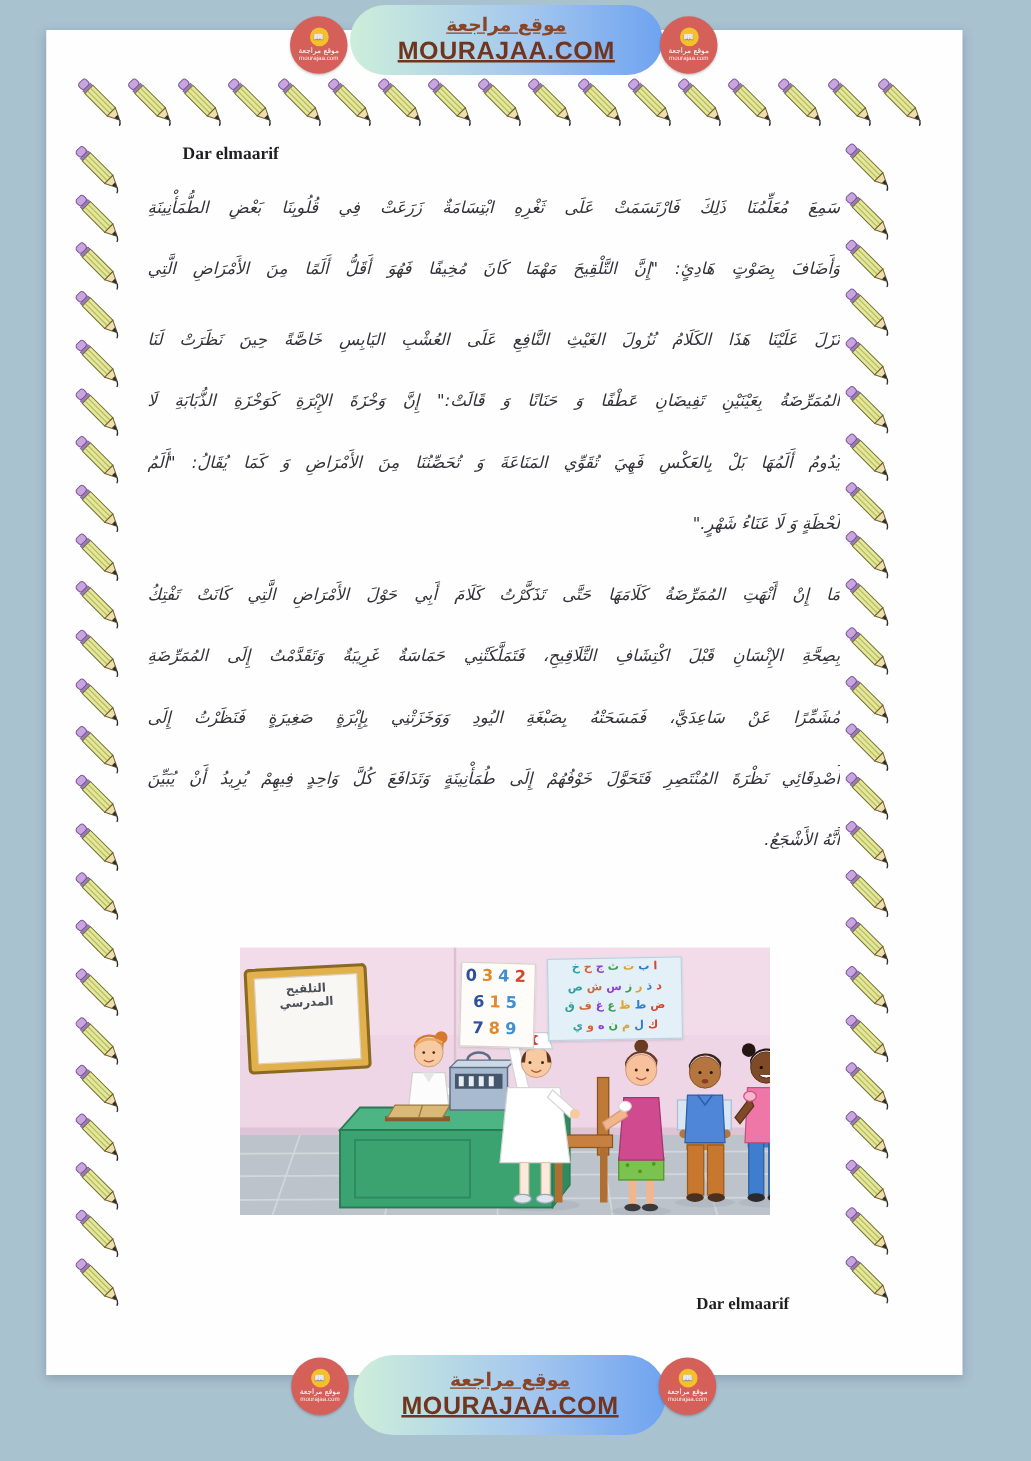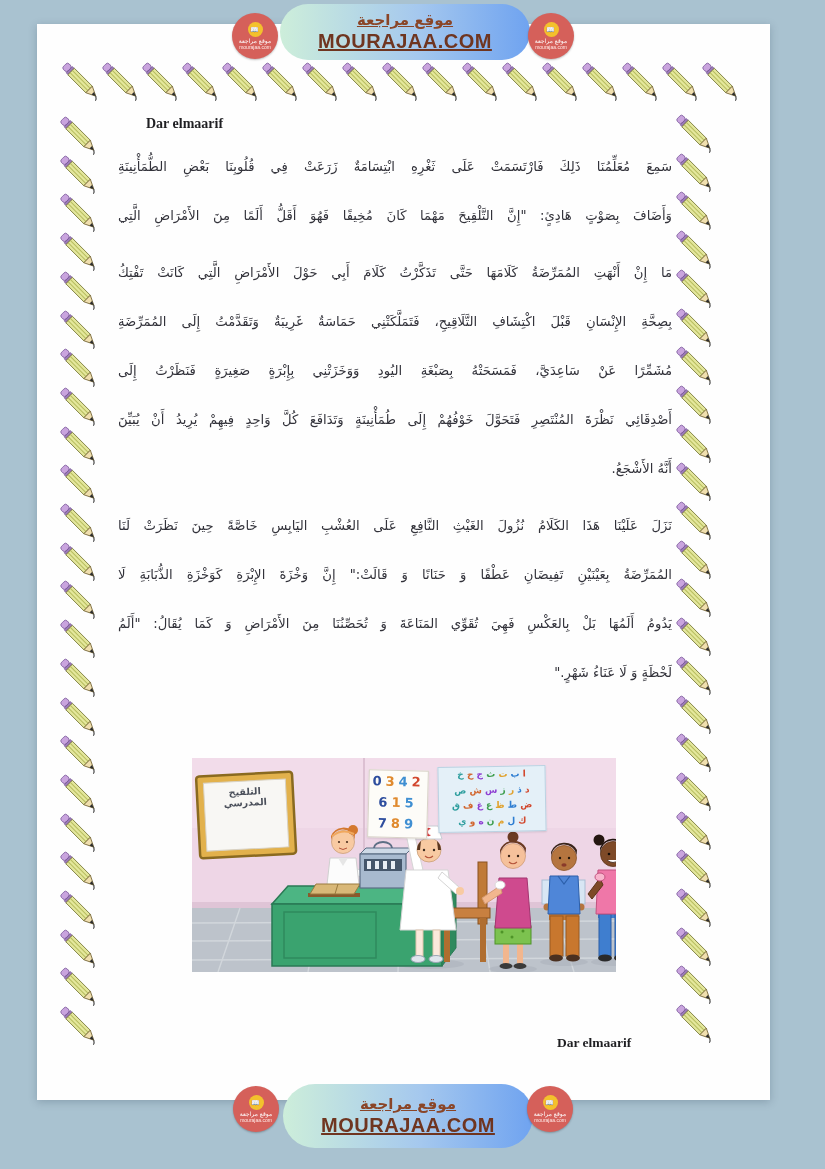--- a/index.html
+++ b/index.html
@@ -32,21 +32,21 @@
 
   
   .pub{position:absolute;font-family:"Liberation Serif",serif;font-weight:bold;color:#1f1f22;z-index:3;}
   .pub-top{left:146px;top:116px;font-size:14px;}
   .pub-bottom{left:557px;top:1035px;font-size:13.5px;}
 
   
   .text-block{position:absolute;left:118px;top:142px;width:554px;direction:rtl;z-index:3;
     font-family:"DejaVu Sans",sans-serif;font-size:13.2px;color:#32323a;}
   .para{margin:0 0 8px 0;}
-  .line{height:49px;line-height:49px;text-align:justify;text-align-last:justify;overflow:hidden;}
+  .line{height:49px;line-height:49px;text-align:justify;text-align-last:justify;overflow:hidden;font-style:italic;}
   .line.short{text-align:right;text-align-last:right;}
 
   
   .illustration{position:absolute;left:192px;top:758px;width:424px;height:214px;z-index:3;margin:0;}
   .illustration svg.scene{position:absolute;inset:0;}
   .overlay{position:absolute;z-index:4;}
   .board-label{left:14px;top:28px;width:78px;font-size:9.5px;font-weight:bold;color:#4a4f5a;
     text-align:center;direction:rtl;transform:rotate(-3deg);}
   .numbers-poster{left:176px;top:12px;width:58px;height:66px;background:#fdfcf8;border:1px solid #d8d2c8;
     transform:rotate(1.5deg);box-shadow:0 1px 2px rgba(0,0,0,.12);text-align:center;}
@@ -290,31 +290,31 @@
   </div>
 
   <div class="pub pub-top">Dar elmaarif</div>
 
   <main class="text-block" dir="rtl">
     <div class="para">
       <div class="line">سَمِعَ مُعَلِّمُنَا ذَلِكَ فَارْتَسَمَتْ عَلَى ثَغْرِهِ ابْتِسَامَةٌ زَرَعَتْ فِي قُلُوبِنَا بَعْضِ الطُّمَأْنِينَةِ</div>
       <div class="line">وَأَضَافَ بِصَوْتٍ هَادِئٍ: "إِنَّ التَّلْقِيحَ مَهْمَا كَانَ مُخِيفًا فَهُوَ أَقَلُّ أَلَمًا مِنَ الأَمْرَاضِ الَّتِي</div>
     </div>
     <div class="para">
+      <div class="line">نَزَلَ عَلَيْنَا هَذَا الكَلَامُ نُزُولَ الغَيْثِ النَّافِعِ عَلَى العُشْبِ اليَابِسِ خَاصَّةً حِينَ نَظَرَتْ لَنَا</div>
+      <div class="line">المُمَرِّضَةُ بِعَيْنَيْنِ تَفِيضَانِ عَطْفًا وَ حَنَانًا وَ قَالَتْ:" إِنَّ وَخْزَةَ الإِبْرَةِ كَوَخْزَةِ الذُّبَابَةِ لَا</div>
+      <div class="line">يَدُومُ أَلَمُهَا بَلْ بِالعَكْسِ فَهِيَ تُقَوِّي المَنَاعَةَ وَ تُحَصِّنُنَا مِنَ الأَمْرَاضِ وَ كَمَا يُقَالُ: "أَلَمُ</div>
+      <div class="line short">لَحْظَةٍ وَ لَا عَنَاءُ شَهْرٍ."</div>
+    </div>
+    <div class="para">
       <div class="line">مَا إِنْ أَنْهَتِ المُمَرِّضَةُ كَلَامَهَا حَتَّى تَذَكَّرْتُ كَلَامَ أَبِي حَوْلَ الأَمْرَاضِ الَّتِي كَانَتْ تَفْتِكُ</div>
       <div class="line">بِصِحَّةِ الإِنْسَانِ قَبْلَ اكْتِشَافِ التَّلَاقِيحِ، فَتَمَلَّكَتْنِي حَمَاسَةٌ غَرِيبَةٌ وَتَقَدَّمْتُ إِلَى المُمَرِّضَةِ</div>
       <div class="line">مُشَمِّرًا عَنْ سَاعِدَيَّ، فَمَسَحَتْهُ بِصَبْغَةِ اليُودِ وَوَخَزَتْنِي بِإِبْرَةٍ صَغِيرَةٍ فَنَظَرْتُ إِلَى</div>
       <div class="line">أَصْدِقَائِي نَظْرَةَ المُنْتَصِرِ فَتَحَوَّلَ خَوْفُهُمْ إِلَى طُمَأْنِينَةٍ وَتَدَافَعَ كُلَّ وَاحِدٍ فِيهِمْ يُرِيدُ أَنْ يُبَيِّنَ</div>
       <div class="line short">أَنَّهُ الأَشْجَعُ.</div>
-    </div>
-    <div class="para">
-      <div class="line">نَزَلَ عَلَيْنَا هَذَا الكَلَامُ نُزُولَ الغَيْثِ النَّافِعِ عَلَى العُشْبِ اليَابِسِ خَاصَّةً حِينَ نَظَرَتْ لَنَا</div>
-      <div class="line">المُمَرِّضَةُ بِعَيْنَيْنِ تَفِيضَانِ عَطْفًا وَ حَنَانًا وَ قَالَتْ:" إِنَّ وَخْزَةَ الإِبْرَةِ كَوَخْزَةِ الذُّبَابَةِ لَا</div>
-      <div class="line">يَدُومُ أَلَمُهَا بَلْ بِالعَكْسِ فَهِيَ تُقَوِّي المَنَاعَةَ وَ تُحَصِّنُنَا مِنَ الأَمْرَاضِ وَ كَمَا يُقَالُ: "أَلَمُ</div>
-      <div class="line short">لَحْظَةٍ وَ لَا عَنَاءُ شَهْرٍ."</div>
     </div>
   </main>
 
   <figure class="illustration">
     <svg class="scene" viewBox="0 0 424 214">
 
       <rect x="0" y="0" width="424" height="148" fill="#eed6e6"></rect>
       <rect x="0" y="0" width="424" height="70" fill="#f2dcea"></rect>
       <line x1="172" y1="0" x2="172" y2="148" stroke="#dcc0d2" stroke-width="2"></line>
       <rect x="0" y="144" width="424" height="6" fill="#dfc4d6"></rect>

